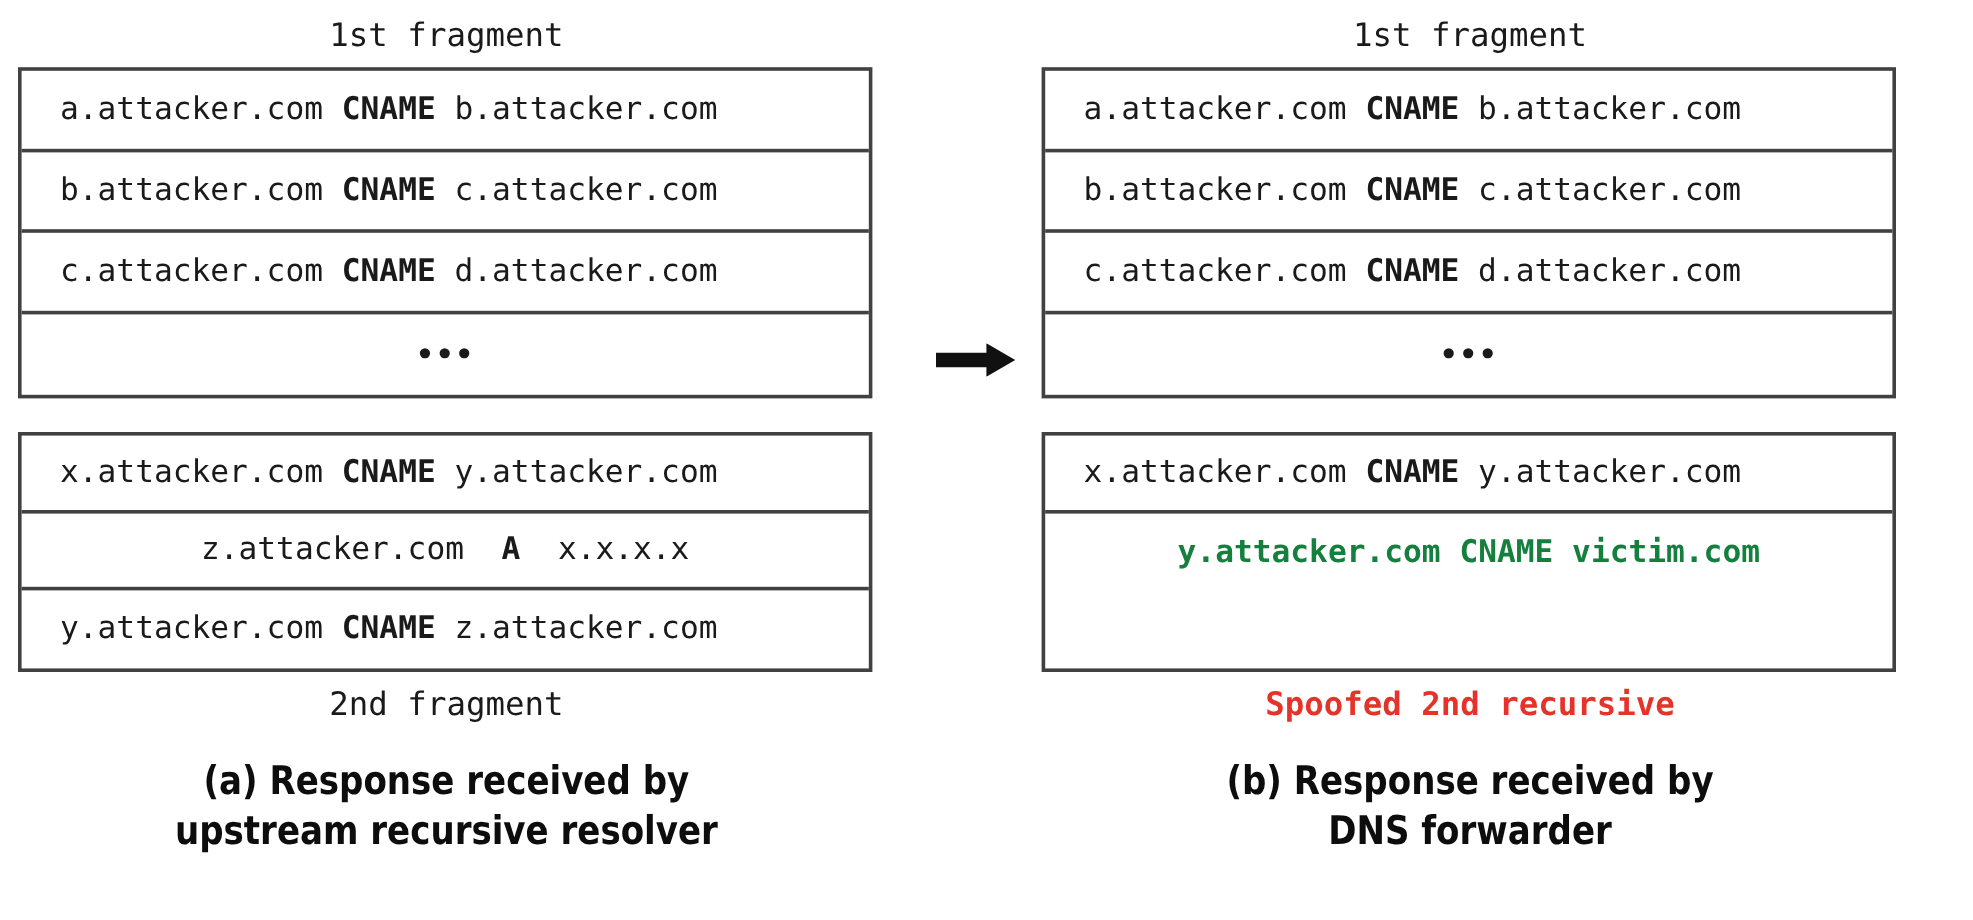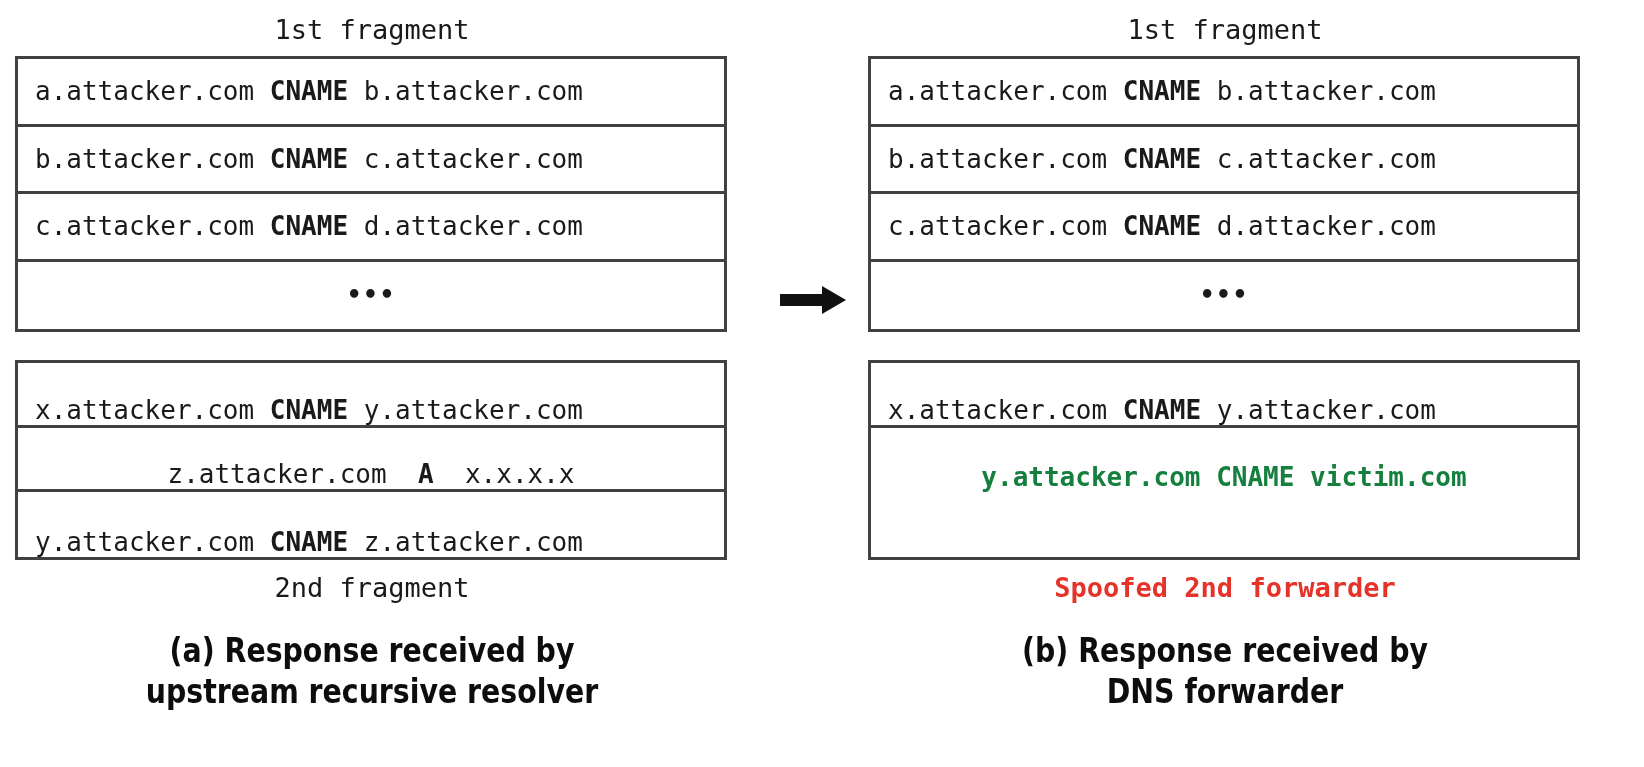--- a/index.html
+++ b/index.html
@@ -69,31 +69,31 @@
     border-bottom: 3px solid #414141;
     display: flex;
     align-items: center;
     overflow: hidden;
   }
   .frag-box-1 .rr-row:last-child,
   .frag-box-2 .rr-row:last-child {
     border-bottom: none;
   }
   .frag-box-1 .rr-row { height: 67.5px; }
-  .frag-box-2 .rr-row { height: 64.6px; align-items: flex-end; }
+  .frag-box-2 .rr-row { height: 64.6px; }
 
   .rr-text {
     font-family: "DejaVu Sans Mono", "Liberation Mono", monospace;
     font-size: 26px;
     line-height: 30px;
     color: #1a1a1a;
     white-space: pre;
   }
   .rr-left {
-    padding-left: 17px;
+    padding-left: 32px;
   }
   .rr-center {
     width: 100%;
     text-align: center;
     padding: 0;
   }
   .rr-text b {
     font-weight: bold;
   }
   .rr-text.red {
@@ -207,21 +207,21 @@
 
     <div class="frag-box frag-box-2">
       <div class="rr-row">
         <span class="rr-text rr-left"><span>x.attacker.com</span> <b>CNAME</b> <span>y.attacker.com</span></span>
       </div>
       <div class="rr-row">
         <span class="rr-text rr-center red"><span>y.attacker.com</span> <span>CNAME</span> <span>victim.com</span></span>
       </div>
     </div>
 
-    <div class="frag-label frag-label-bottom red">Spoofed 2nd forwarder</div>
+    <div class="frag-label frag-label-bottom red">Spoofed 2nd recursive</div>
 
     <div class="sub-caption">
       <span class="line">(b) Response received by</span>
       <span class="line">DNS forwarder</span>
     </div>
   </div>
 
 </div>
 
 </body></html>

